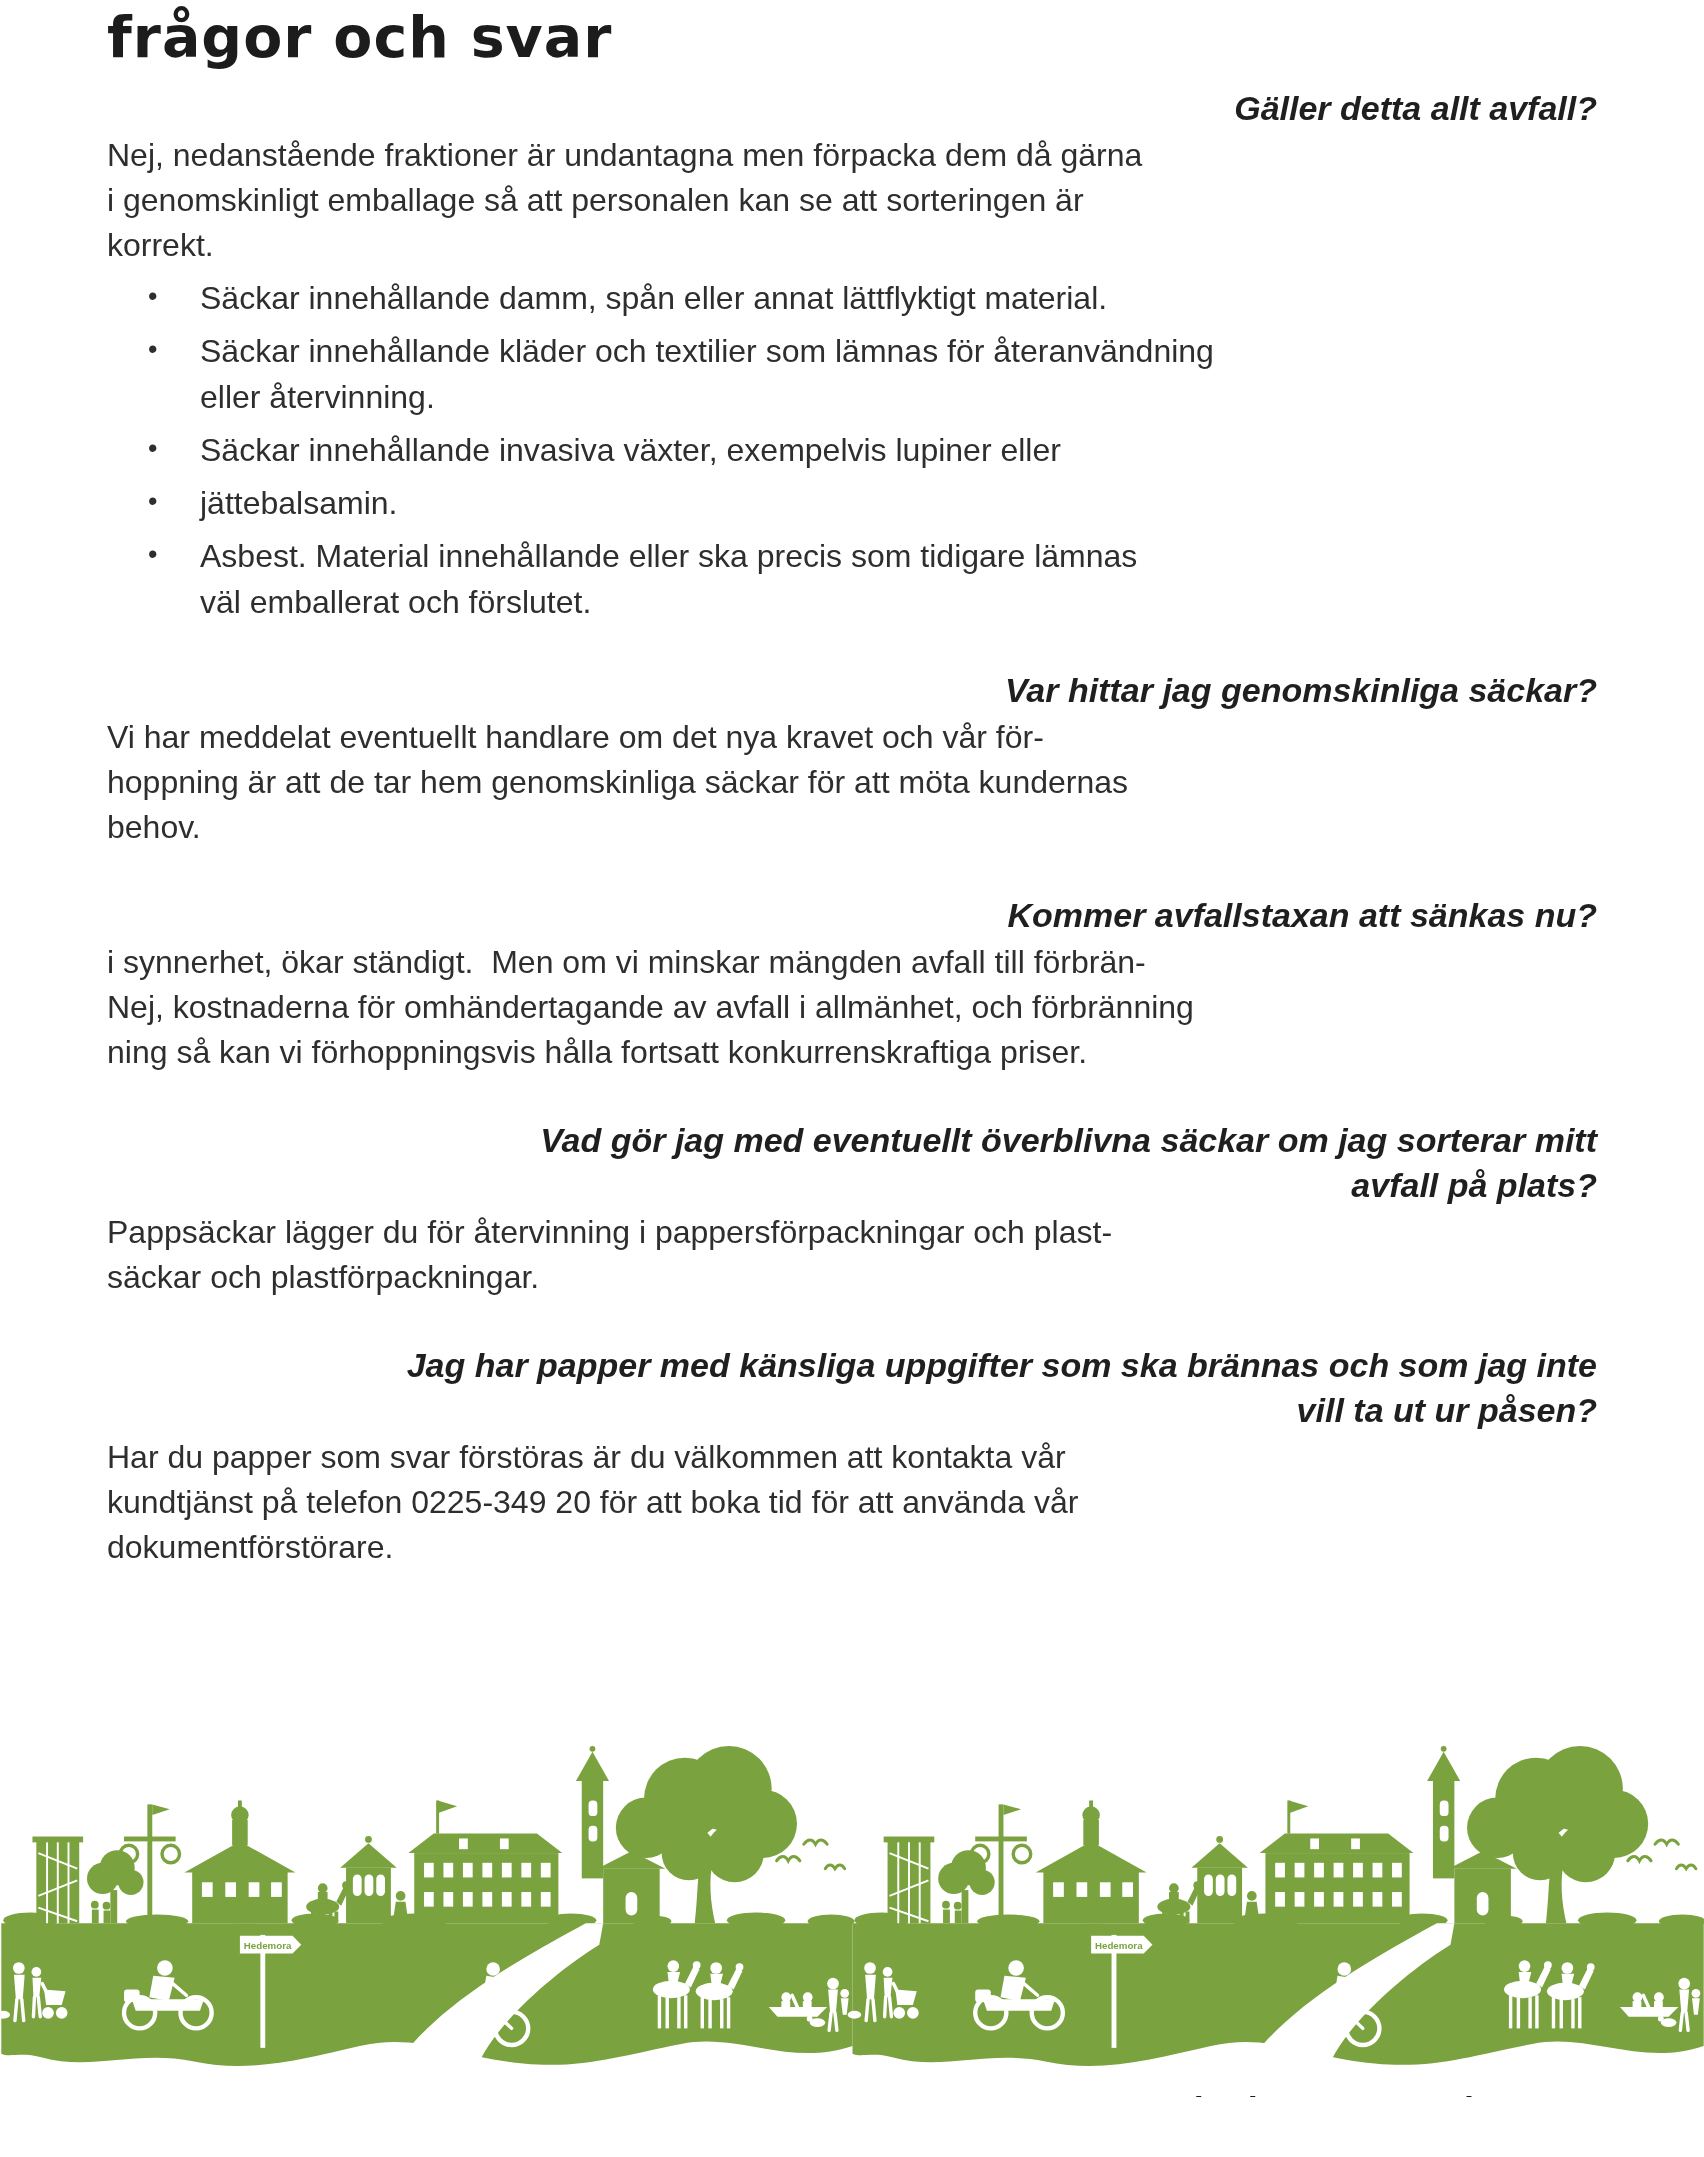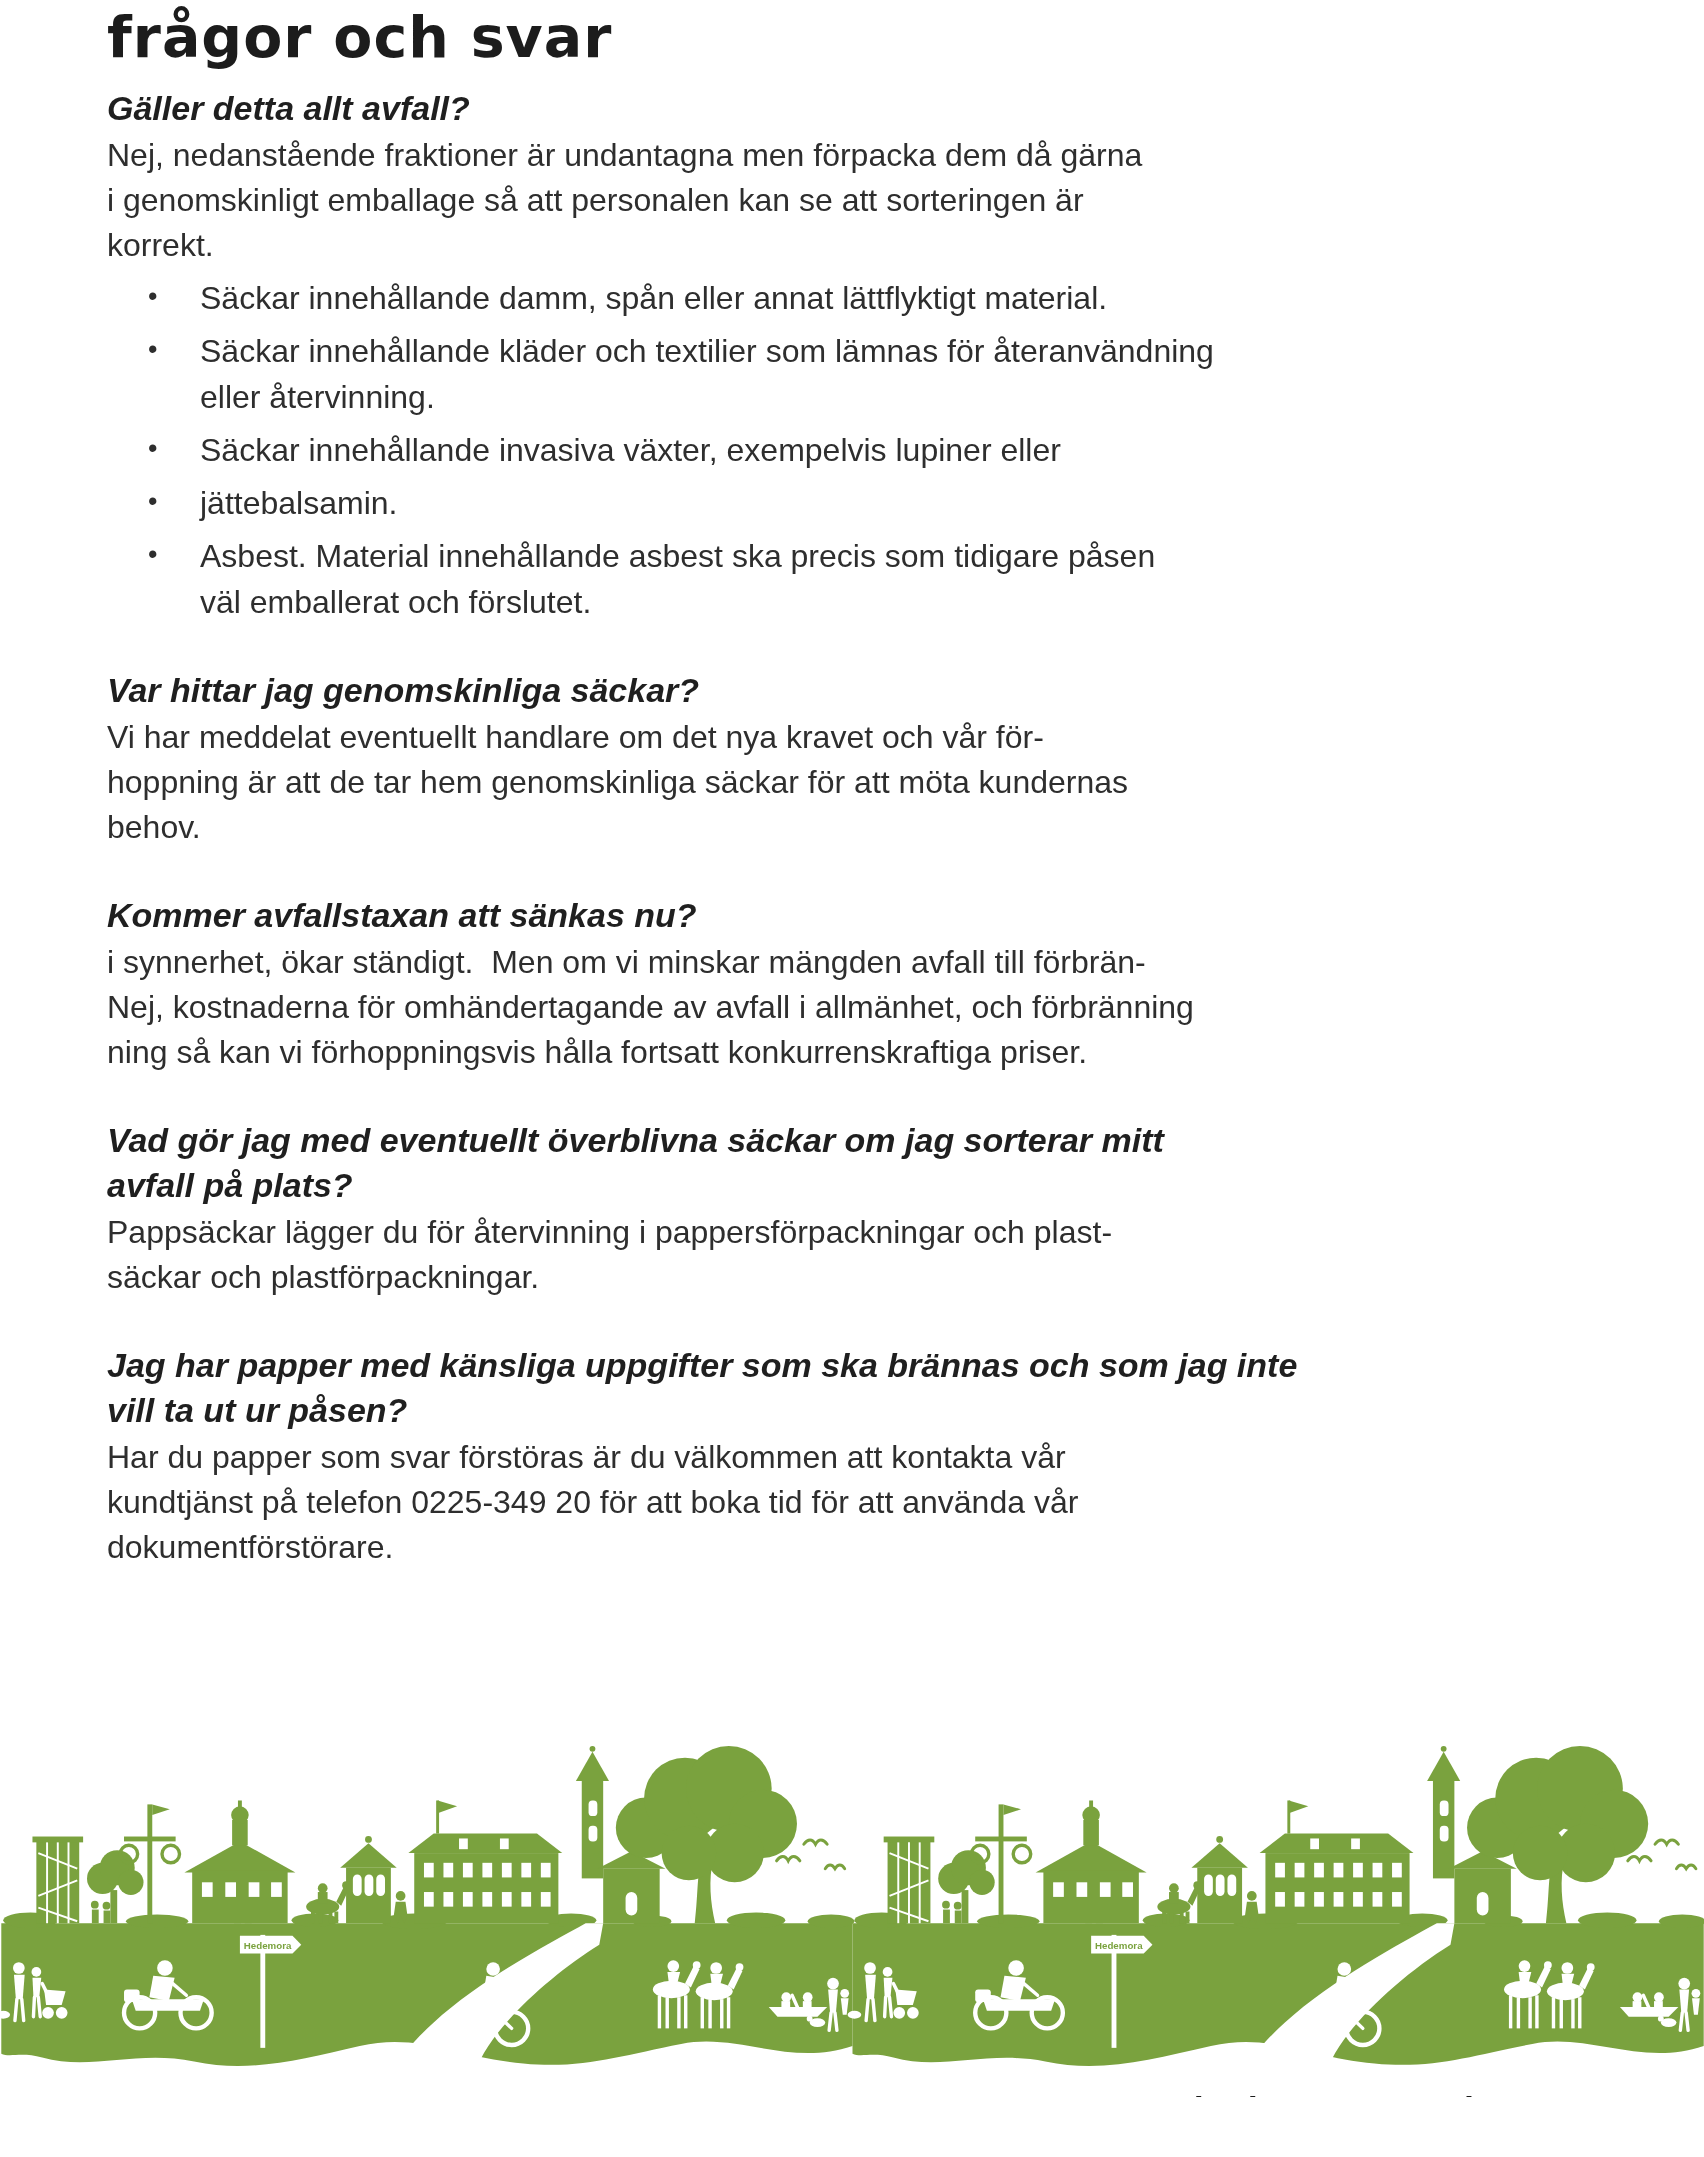--- a/index.html
+++ b/index.html
@@ -27,20 +27,21 @@
     color:#1c1c1c;
     margin:2px 0 13.7px 0;
   }
   .qa h2{
     font-size:34px;
     font-style:italic;
     font-weight:700;
     color:#1f1f1f;
     line-height:45px;
     margin:43px 0 0 0;
+    text-align:right;
   }
   .qa.first h2{margin-top:0;}
   .line{
     font-size:32px;
     line-height:45px;
     white-space:pre-wrap;
   }
   .answer{margin:2px 0 0 0;}
   ul.bullets{
     list-style:none;
@@ -119,21 +120,21 @@
         <li>
           <span class="bullet-marker">•</span>
           <div class="line">Säckar innehållande invasiva växter, exempelvis lupiner eller</div>
         </li>
         <li>
           <span class="bullet-marker">•</span>
           <div class="line">jättebalsamin.</div>
         </li>
         <li>
           <span class="bullet-marker">•</span>
-          <div class="line">Asbest. Material innehållande asbest ska precis som tidigare påsen</div>
+          <div class="line">Asbest. Material innehållande eller ska precis som tidigare lämnas</div>
           <div class="line">väl emballerat och förslutet.</div>
         </li>
       </ul>
     </section>
 
     <section class="qa">
       <h2><span>Var hittar jag genomskinliga säckar?</span></h2>
       <div class="answer">
         <div class="line">Vi har meddelat eventuellt handlare om det nya kravet och vår för-</div>
         <div class="line">hoppning är att de tar hem genomskinliga säckar för att möta kundernas</div>

